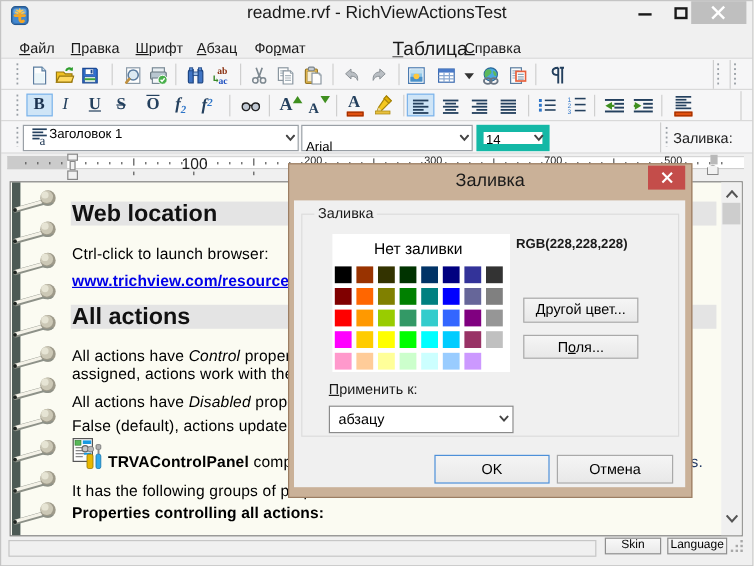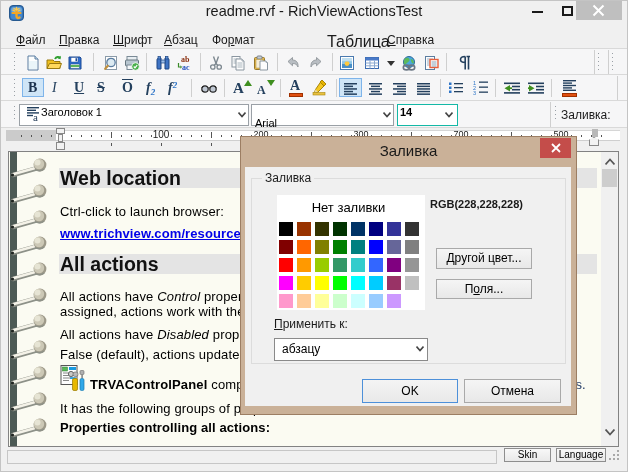--- a/index.html
+++ b/index.html
@@ -351,21 +351,21 @@
     </svg>
   </div>
 <div style="position:absolute;left:251px;top:104px;width:143px;height:22px;background:#fff;border:1px solid #9aa0a6;box-sizing:border-box;">
     <span style="position:absolute;left:3px;top:12px;font-size:11px;color:#000;">Arial</span>
   </div>
 <div style="position:absolute;left:383px;top:112px;width:8px;height:7px;">
     <svg width="8" height="7" viewBox="0 0 8 7">
       <path d="M0.5 0.5 L4 4.5 L7.5 0.5" stroke="#444" stroke-width="1.6" fill="none"></path>
     </svg>
   </div>
-<div style="position:absolute;left:397px;top:104px;width:61px;height:22px;background:#fff;border:1px solid #14b8a6;box-sizing:border-box;font-weight:bold;">
+<div style="position:absolute;left:397px;top:104px;width:61px;height:22px;background:#fff;border:6px solid #14b8a6;box-sizing:border-box;">
     <span style="position:absolute;left:2px;top:1px;font-size:11px;color:#000;">14</span>
   </div>
 <div style="position:absolute;left:445px;top:112px;width:8px;height:7px;">
     <svg width="8" height="7" viewBox="0 0 8 7">
       <path d="M0.5 0.5 L4 4.5 L7.5 0.5" stroke="#444" stroke-width="1.6" fill="none"></path>
     </svg>
   </div>
 <div style="position:absolute;left:550px;top:102px;width:1px;height:25px;background:#cfcfcf;"></div>
 <div style="position:absolute;left:554px;top:105px;width:3px;height:17px;background-image:radial-gradient(circle at 1.5px 1.5px,#9aa0a6 0.8px,transparent 1px);background-size:3px 4px;"></div>
 <div style="position:absolute;left:561px;top:108px;font-size:12px;color:#1a1a1a;">Заливка:</div>
@@ -418,21 +418,21 @@
 <div style="position:absolute;left:501px;top:135px;width:1px;height:2px;background:#555;"></div>
 <div style="position:absolute;left:511px;top:132px;width:1px;height:6px;background:#555;"></div>
 <div style="position:absolute;left:521px;top:135px;width:1px;height:2px;background:#555;"></div>
 <div style="position:absolute;left:531px;top:135px;width:1px;height:2px;background:#555;"></div>
 <div style="position:absolute;left:541px;top:135px;width:1px;height:2px;background:#555;"></div>
 <div style="position:absolute;left:551px;top:135px;width:1px;height:2px;background:#555;"></div>
 <div style="position:absolute;left:571px;top:135px;width:1px;height:2px;background:#555;"></div>
 <div style="position:absolute;left:581px;top:135px;width:1px;height:2px;background:#555;"></div>
 <div style="position:absolute;left:591px;top:135px;width:1px;height:2px;background:#555;"></div>
 <div style="position:absolute;left:601px;top:135px;width:1px;height:2px;background:#555;"></div>
-<div style="position:absolute;left:149px;top:129px;width:24px;height:9px;font-size:10px;color:#222;text-align:center;">100</div>
+<div style="position:absolute;left:149px;top:129px;width:24px;height:9px;font-size:13px;color:#222;text-align:right;">100</div>
 <div style="position:absolute;left:249px;top:129px;width:24px;height:9px;font-size:9px;color:#222;text-align:center;">200</div>
 <div style="position:absolute;left:349px;top:129px;width:24px;height:9px;font-size:9px;color:#222;text-align:center;">300</div>
 <div style="position:absolute;left:449px;top:129px;width:24px;height:9px;font-size:9px;color:#222;text-align:center;">700</div>
 <div style="position:absolute;left:549px;top:129px;width:24px;height:9px;font-size:9px;color:#222;text-align:center;">500</div>
 <div style="position:absolute;left:111px;top:143px;width:1px;height:3px;background:#555;"></div>
 <div style="position:absolute;left:161px;top:143px;width:1px;height:3px;background:#555;"></div>
 <div style="position:absolute;left:211px;top:143px;width:1px;height:3px;background:#555;"></div>
 <div style="position:absolute;left:261px;top:143px;width:1px;height:3px;background:#555;"></div>
 <div style="position:absolute;left:311px;top:143px;width:1px;height:3px;background:#555;"></div>
 <div style="position:absolute;left:361px;top:143px;width:1px;height:3px;background:#555;"></div>

